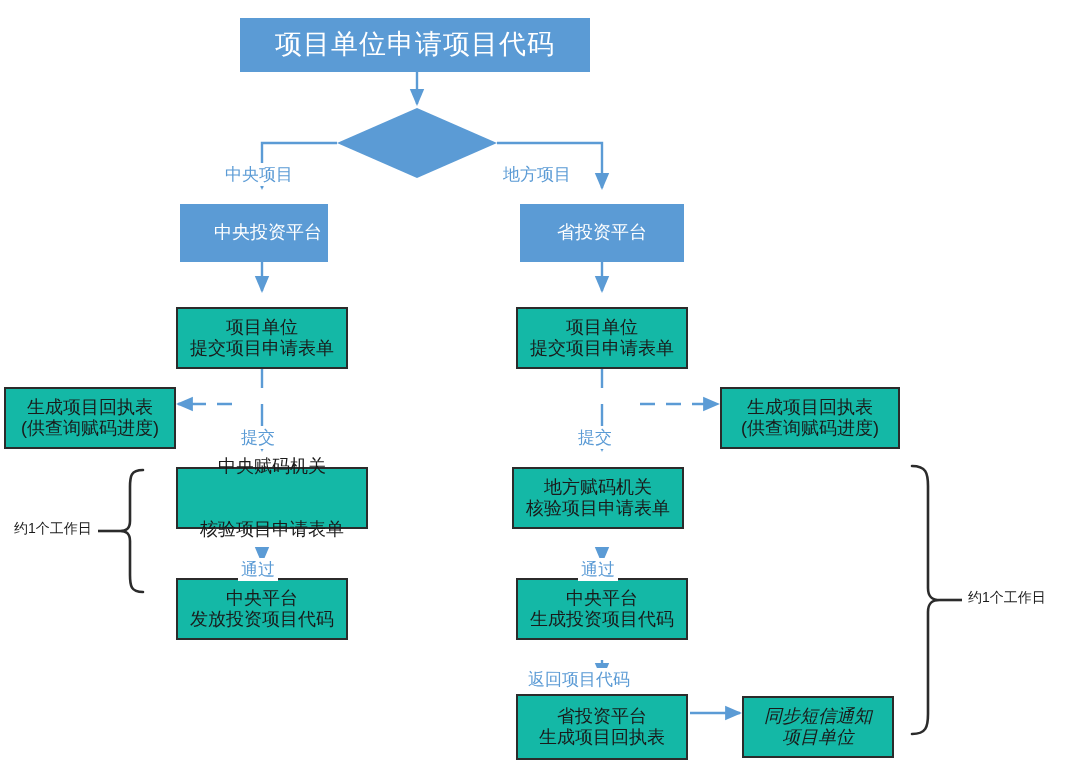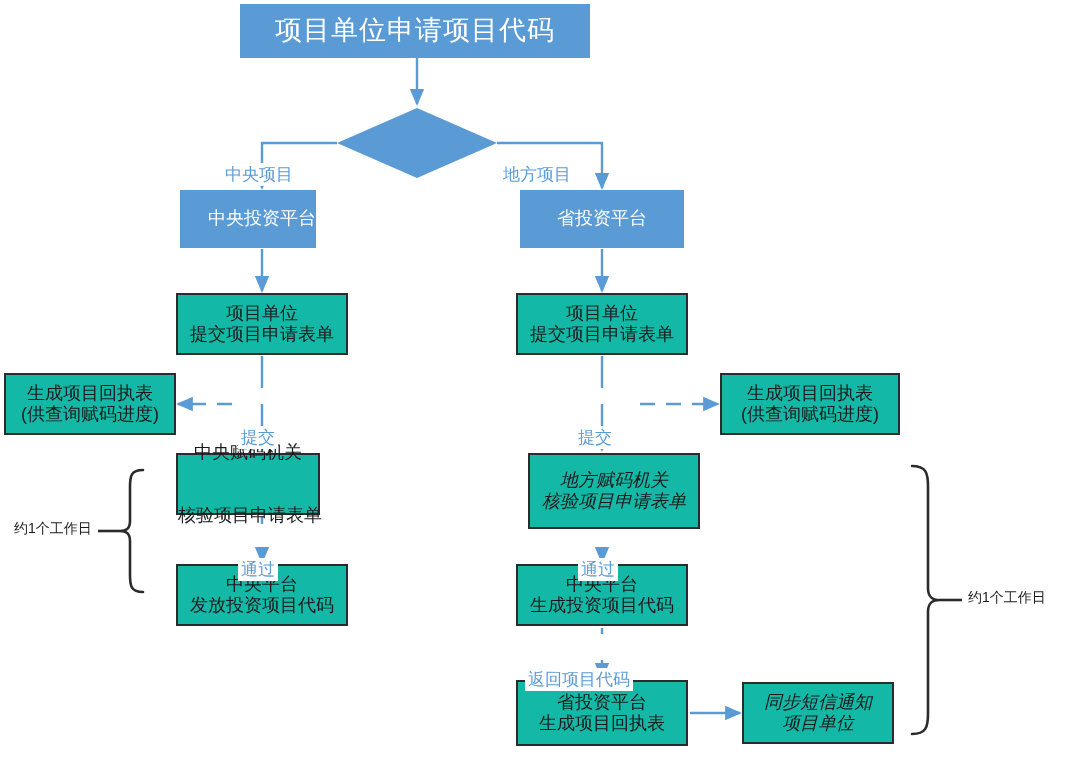--- a/index.html
+++ b/index.html
@@ -22,24 +22,26 @@
     left: 0;
     top: 0;
     width: 1080px;
     height: 760px;
   }
   .node {
     position: absolute;
     box-sizing: border-box;
     display: flex;
     flex-direction: column;
+    align-items: center;
     justify-content: center;
     text-align: center;
     line-height: 1.18;
     z-index: 3;
+    margin-top: 14px;
   }
   .node .ln { display: block; white-space: nowrap; }
 
   .node-title {
     background: #5B9BD5;
     color: #ffffff;
     font-size: 27px;
     letter-spacing: 1px;
   }
   .node-blue {
@@ -122,21 +124,21 @@
 
     <path d="M912,466 C926,466 928,473 928,486 L928,588 C928,597 932,600 940,600
              C932,600 928,603 928,612 L928,714 C928,727 926,734 912,734" fill="none" stroke="#2b2b2b" stroke-width="2.6" stroke-linecap="round"></path>
     <line x1="940" y1="600" x2="962" y2="600" stroke="#2b2b2b" stroke-width="2.6"></line>
   </svg>
 
   <div class="node node-title" style="left:240px; top:4px; width:350px; height:54px;">
     <span class="ln">项目单位申请项目代码</span>
   </div>
 
-  <div class="node node-blue" style="left:180px; top:190px; width:136px; height:58px;padding-left:28px;">
+  <div class="node node-blue" style="left:180px; top:190px; width:148px; height:58px;padding-left:28px;">
     <span class="ln">中央投资平台</span>
   </div>
 
   <div class="node node-blue" style="left:520px; top:190px; width:164px; height:58px;">
     <span class="ln">省投资平台</span>
   </div>
 
   <div class="node node-white" style="left:176px; top:293px; width:172px; height:62px;">
     <span class="ln">项目单位</span>
     <span class="ln">提交项目申请表单</span>
@@ -150,26 +152,26 @@
   <div class="node node-white" style="left:4px; top:373px; width:172px; height:62px;">
     <span class="ln">生成项目回执表</span>
     <span class="ln">(供查询赋码进度)</span>
   </div>
 
   <div class="node node-white" style="left:720px; top:373px; width:180px; height:62px;">
     <span class="ln">生成项目回执表</span>
     <span class="ln">(供查询赋码进度)</span>
   </div>
 
-  <div class="node node-white" style="left:176px; top:453px; width:144px; height:62px;gap:42px;">
+  <div class="node node-white" style="left:176px; top:453px; width:192px; height:62px;gap:42px;">
     <span class="ln">中央赋码机关</span>
     <span class="ln">核验项目申请表单</span>
   </div>
 
-  <div class="node node-white" style="left:528px; top:453px; width:172px; height:76px;font-style:italic;">
+  <div class="node node-white" style="left:512px; top:453px; width:172px; height:62px;">
     <span class="ln">地方赋码机关</span>
     <span class="ln">核验项目申请表单</span>
   </div>
 
   <div class="node node-white" style="left:176px; top:564px; width:172px; height:62px;">
     <span class="ln">中央平台</span>
     <span class="ln">发放投资项目代码</span>
   </div>
 
   <div class="node node-white" style="left:516px; top:564px; width:172px; height:62px;">

